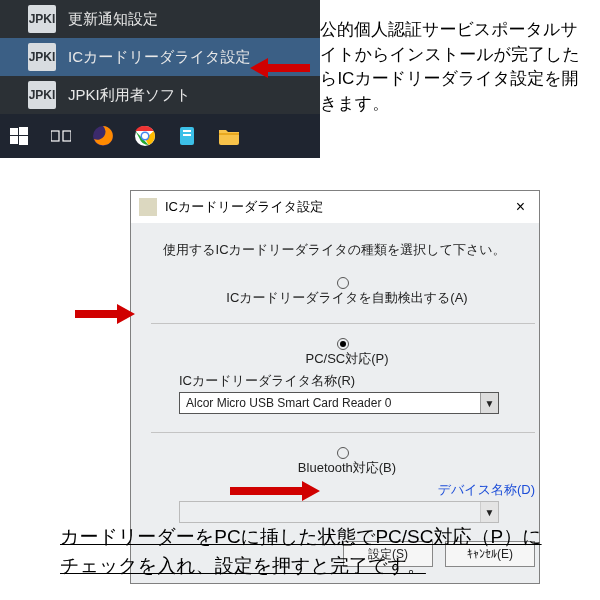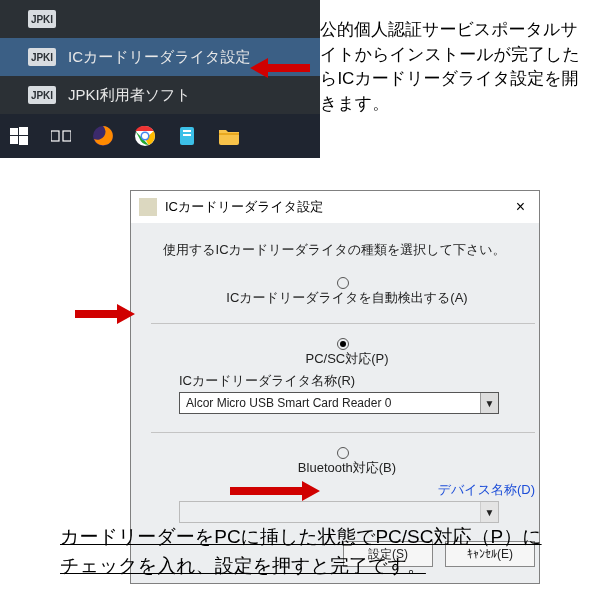--- a/index.html
+++ b/index.html
@@ -3,21 +3,21 @@
 <meta charset="utf-8">
 <style>
   body { margin:0; font-family:"Meiryo","Hiragino Kaku Gothic Pro",sans-serif; background:#fff; width:600px; height:600px; position:relative; font-size:15px; }
   * { box-sizing:border-box; }
 
   
   .startmenu { position:absolute; left:0; top:0; width:320px; }
   .menulist { background:#2b3035; }
   .menuitem { display:flex; align-items:center; height:38px; padding-left:28px; color:#e8e8e8; font-size:15px; }
   .menuitem.selected { background:#3b5f85; }
-  .menuitem .mi-icon { width:28px; height:18px; background:#d8dce0; margin-right:12px; display:flex; align-items:center; justify-content:center; font-size:10px; color:#2b3035; font-weight:bold; border-radius:2px;text-align:right; }
+  .menuitem .mi-icon { width:28px; height:28px; background:#d8dce0; margin-right:12px; display:flex; align-items:center; justify-content:center; font-size:12px; color:#2b3035; font-weight:bold; border-radius:2px;text-align:right; }
   .taskbar { height:44px; background:#1f2530; display:flex; align-items:center; padding:0 4px; gap:12px; }
   .taskbar .tb { width:30px; height:30px; display:flex; align-items:center; justify-content:center; font-size:18px; }
   .arrow { color:#d00000; font-size:30px; line-height:1; }
 
   
   .anno1 { position:absolute; left:320px; top:18px; width:260px; line-height:1.45; font-size:17px; }
 
   
   .dlg { position:absolute; left:130px; top:190px; width:410px; border:1px solid #808080; background:#eceef0; }
   .dlg-title { height:32px; display:flex; align-items:center; padding:0 8px; background:#fff; }
@@ -48,20 +48,21 @@
   
   .anno2 { position:absolute; left:60px; top:523px; width:500px; line-height:1.5; font-size:19px;text-decoration:underline; }
 </style>
 </head>
 <body>
 
 <div class="startmenu">
   <div class="menulist">
     <div class="menuitem">
       <span class="mi-icon">JPKI</span>
+      <span>更新通知設定</span>
     </div>
     <div class="menuitem selected">
       <span class="mi-icon">JPKI</span>
       <span>ICカードリーダライタ設定</span>
     </div>
     <div class="menuitem">
       <span class="mi-icon">JPKI</span>
       <span>JPKI利用者ソフト</span>
     </div>
   </div>

